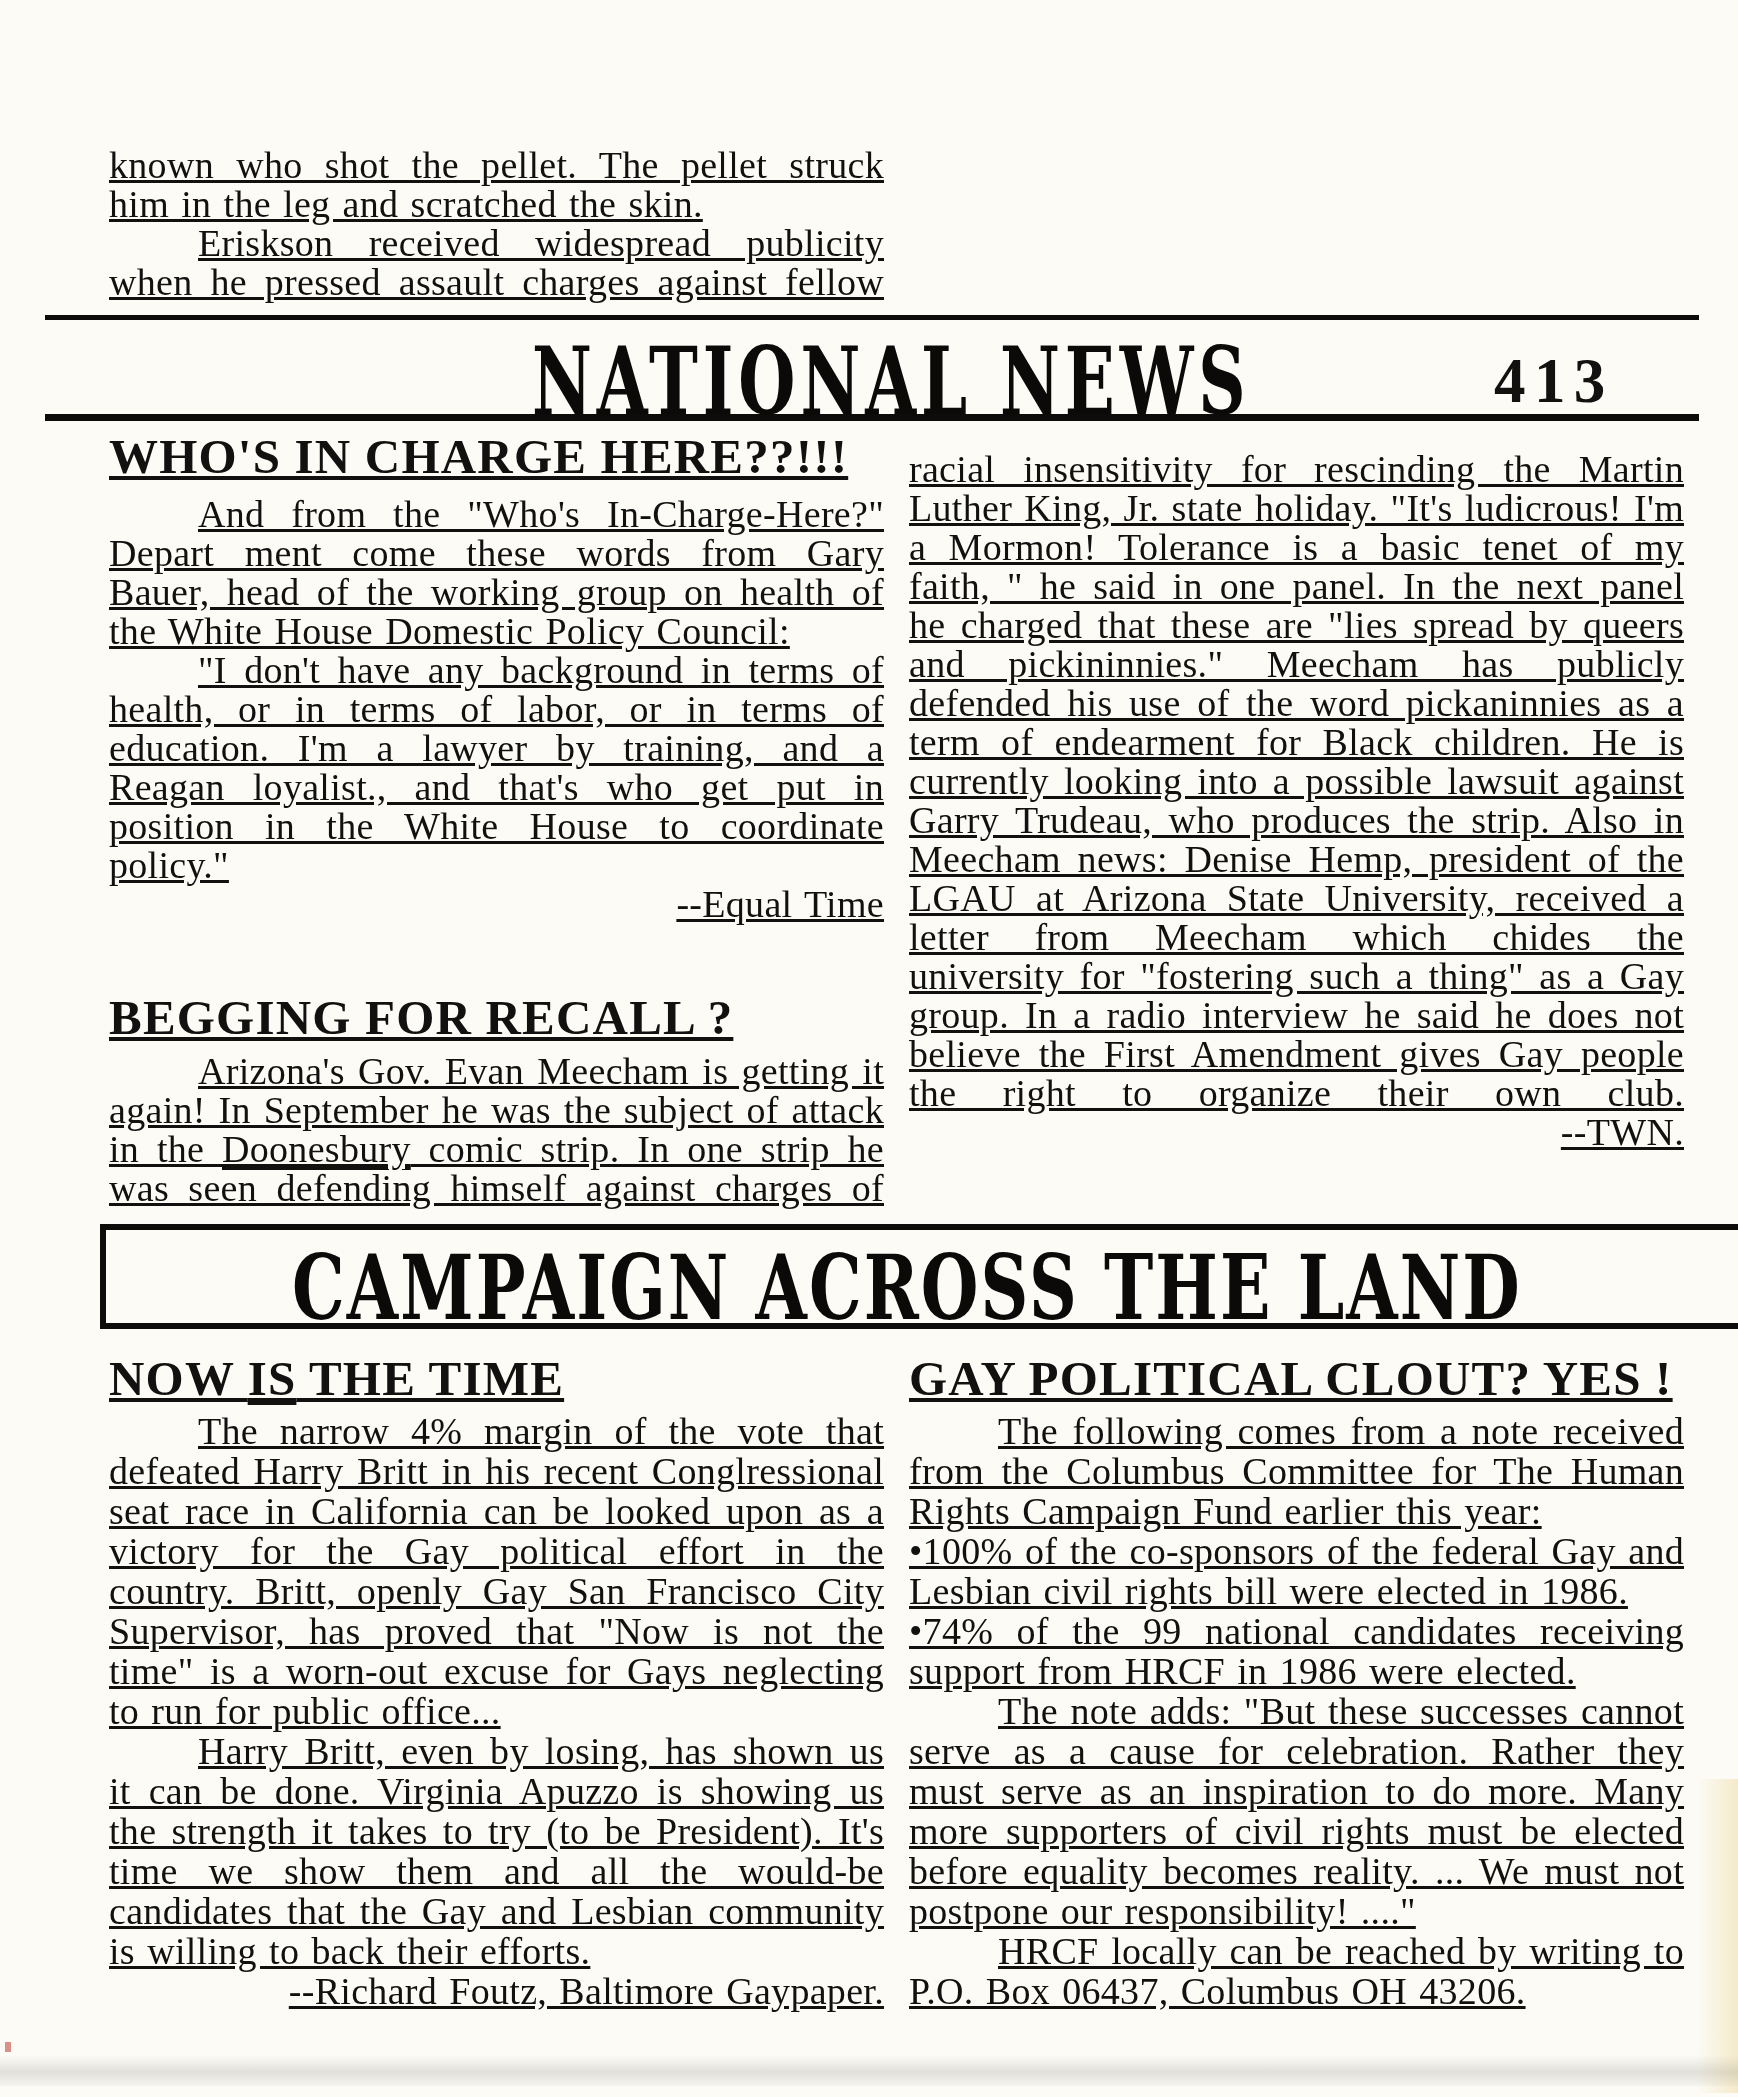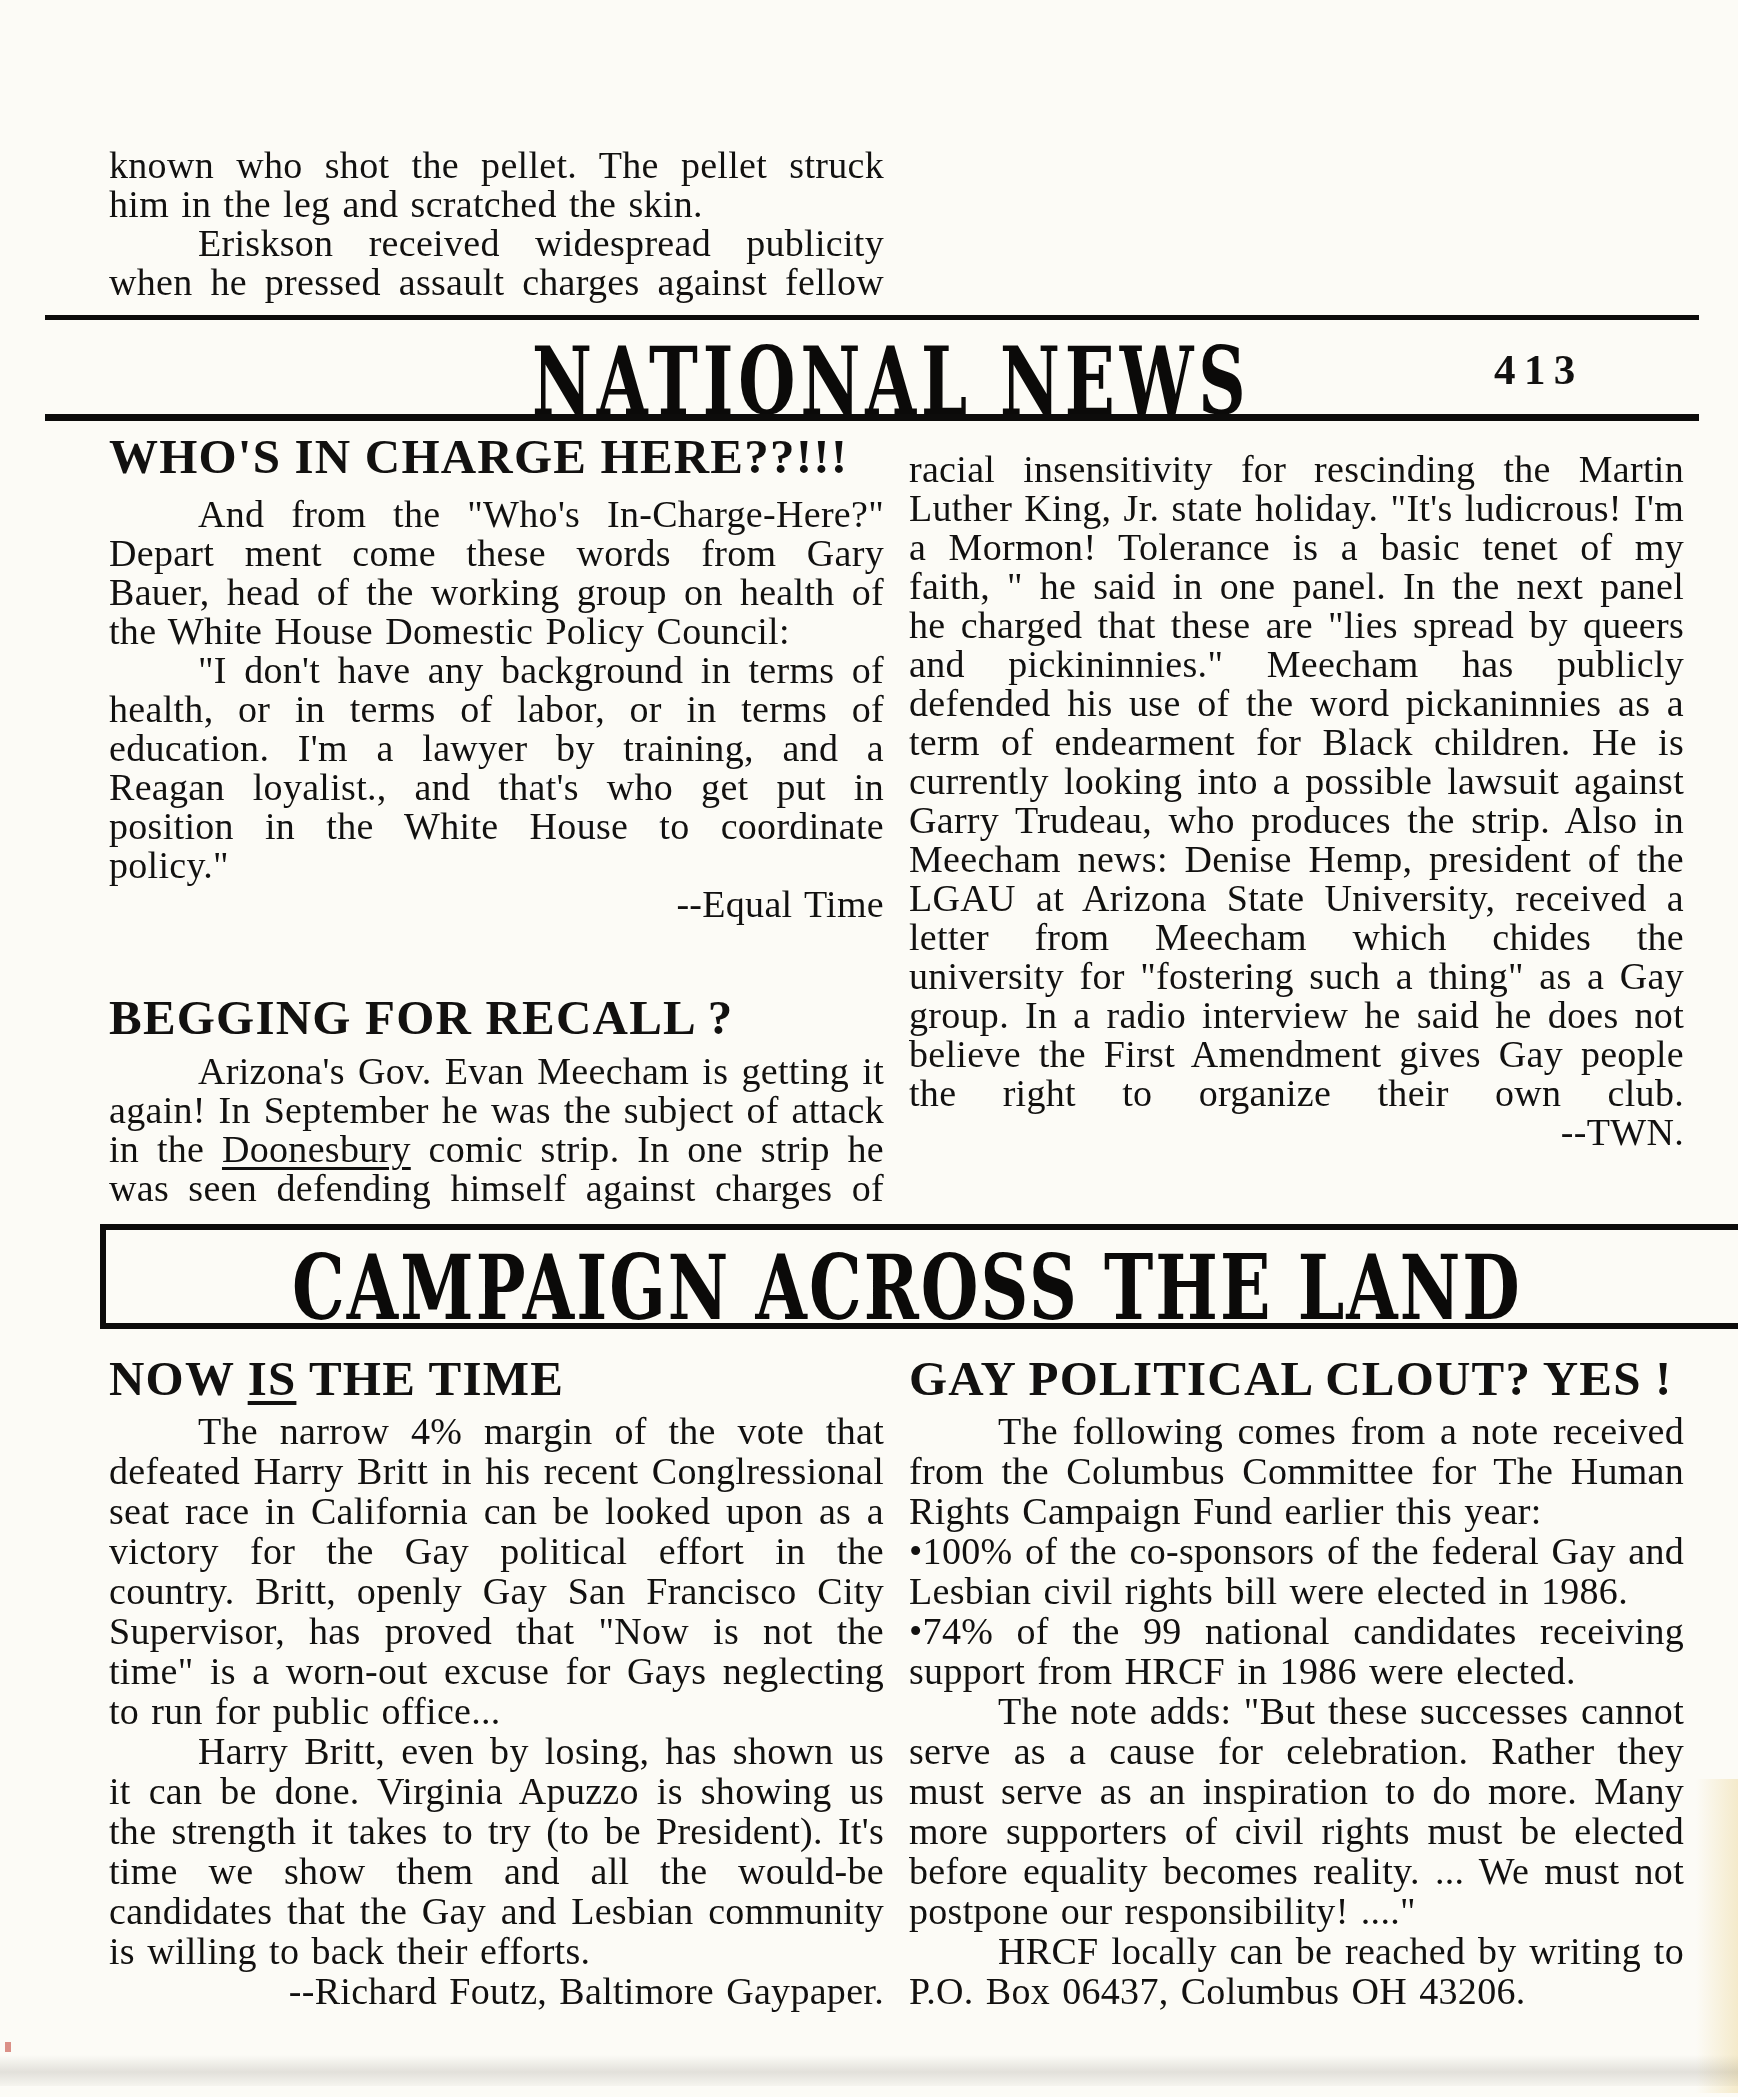--- a/index.html
+++ b/index.html
@@ -29,21 +29,21 @@
   .cont { text-align-last: justify; }
   .byline { text-align: right; }
   
   .two-col {
     position: absolute;
     left: 109px;
     width: 1575px;
     display: flex;
     gap: 25px;
   }
-  .col { width: 775px; }
+  .col { width: 775px; text-decoration: underline; }
   
   .intro-row { top: 146px; }
   .attrib-inline { display: inline-block; margin-left: 53px; }
   
   .rule {
     position: absolute;
     left: 45px;
     width: 1654px;
     height: 5.4px;
     background: #0d0c0b;
@@ -72,21 +72,21 @@
   .national-title {
     font-size: 80px;
     letter-spacing: 6px;
     transform: scale(0.82, 1.18);
     transform-origin: center top;
   }
   .page-number {
     position: absolute;
     left: 1494px;
     top: 19.3px;
-    font-size: 43px;
+    font-size: 63px;
     font-weight: 700;
     letter-spacing: 8.4px;
   }
   
   .story-heading {
     margin: 0;
     font-size: 49px;
     line-height: 51px;
     font-weight: 700;
     letter-spacing: 1.2px;

